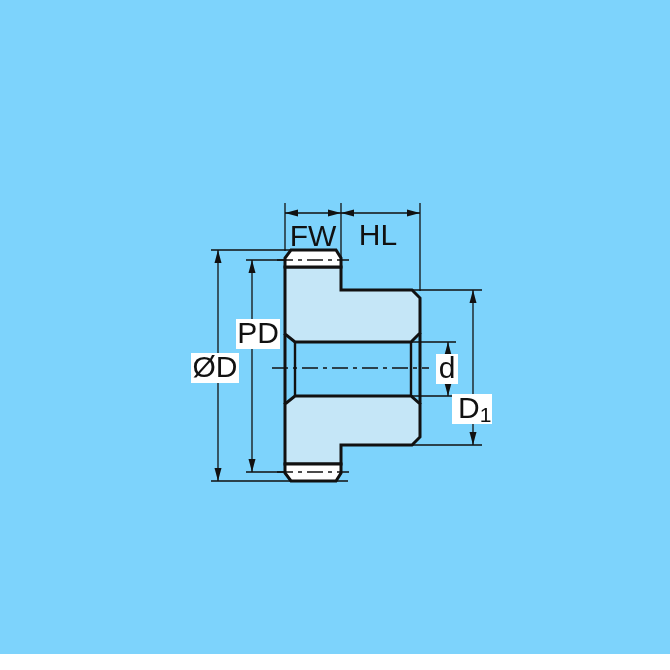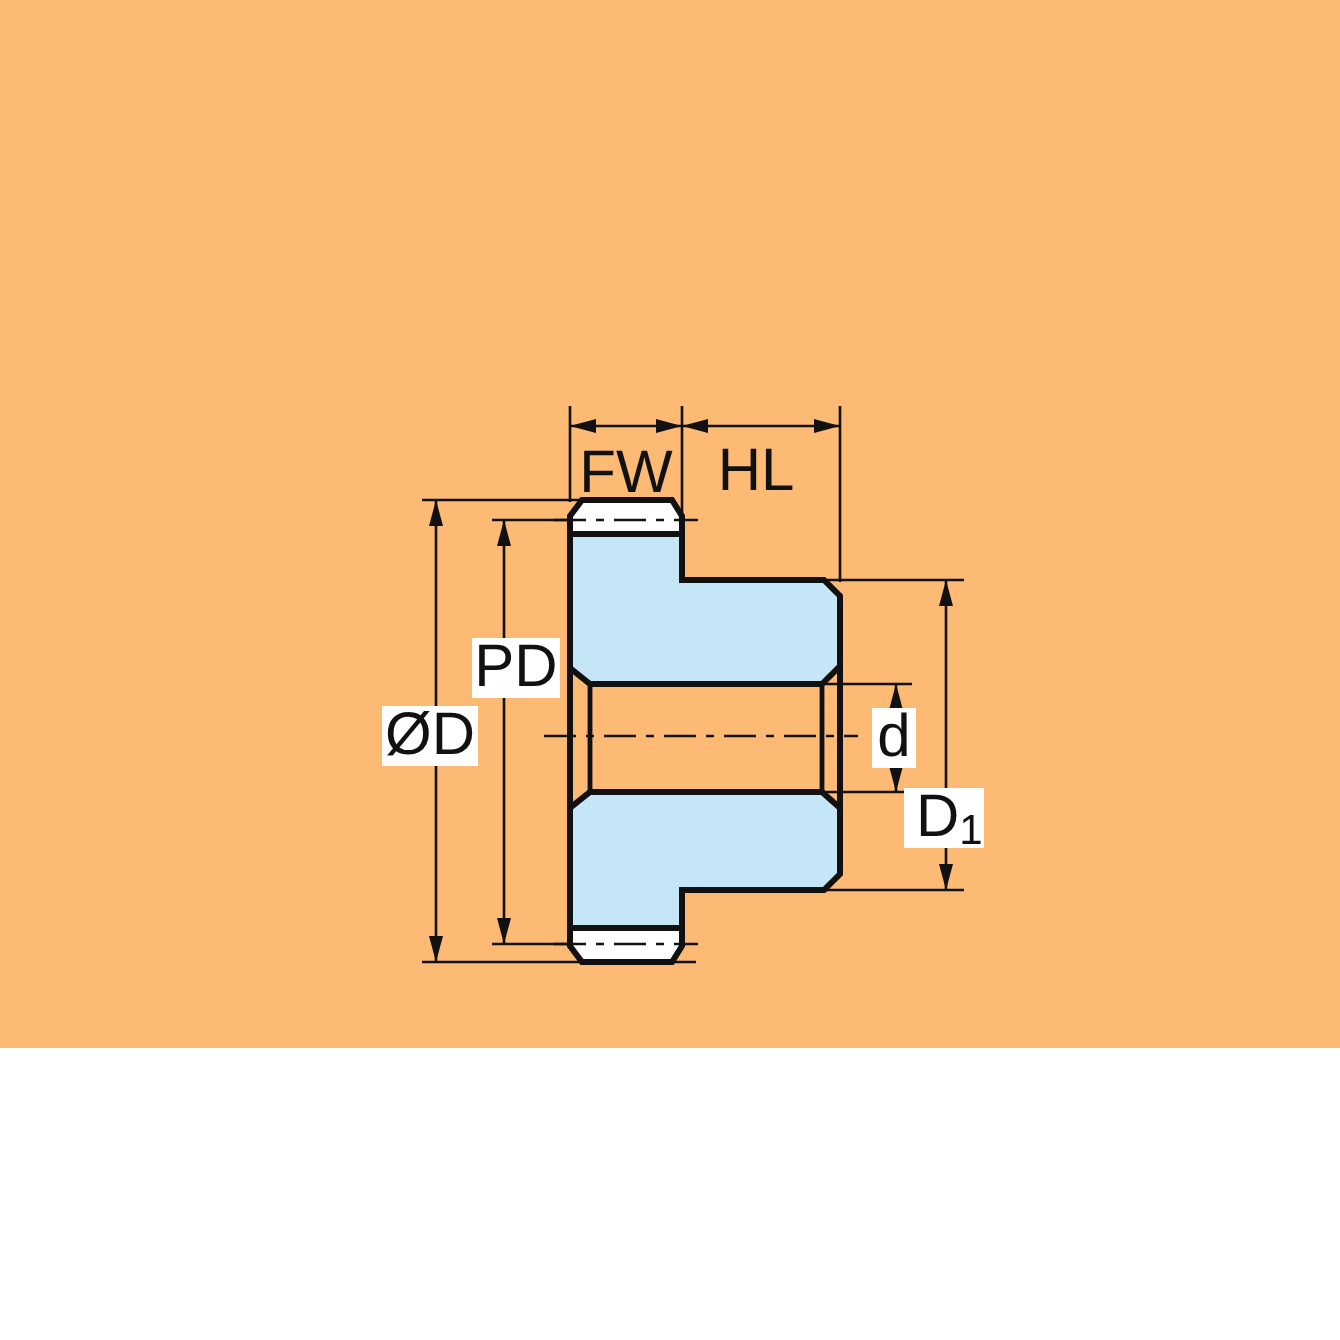--- a/index.html
+++ b/index.html
@@ -1,20 +1,20 @@
 <!DOCTYPE html>
 <html><head>
 <meta charset="utf-8">
 <style>
   html, body { margin: 0; padding: 0; background: #ffffff; }
   .canvas {
     position: relative;
     width: 670px;
-    height: 524px;
-    background: #fdba74;
+    height: 654px;
+    background: #7dd3fc;
     overflow: hidden;
   }
   svg { display: block; }
   text {
     font-family: "Liberation Sans", sans-serif;
     fill: #111111;
   }
   .lbl { font-size: 30px; }
   .lbl-sub { font-size: 21px; }
   .thin-line { stroke-width: 1.3; fill: none; }

